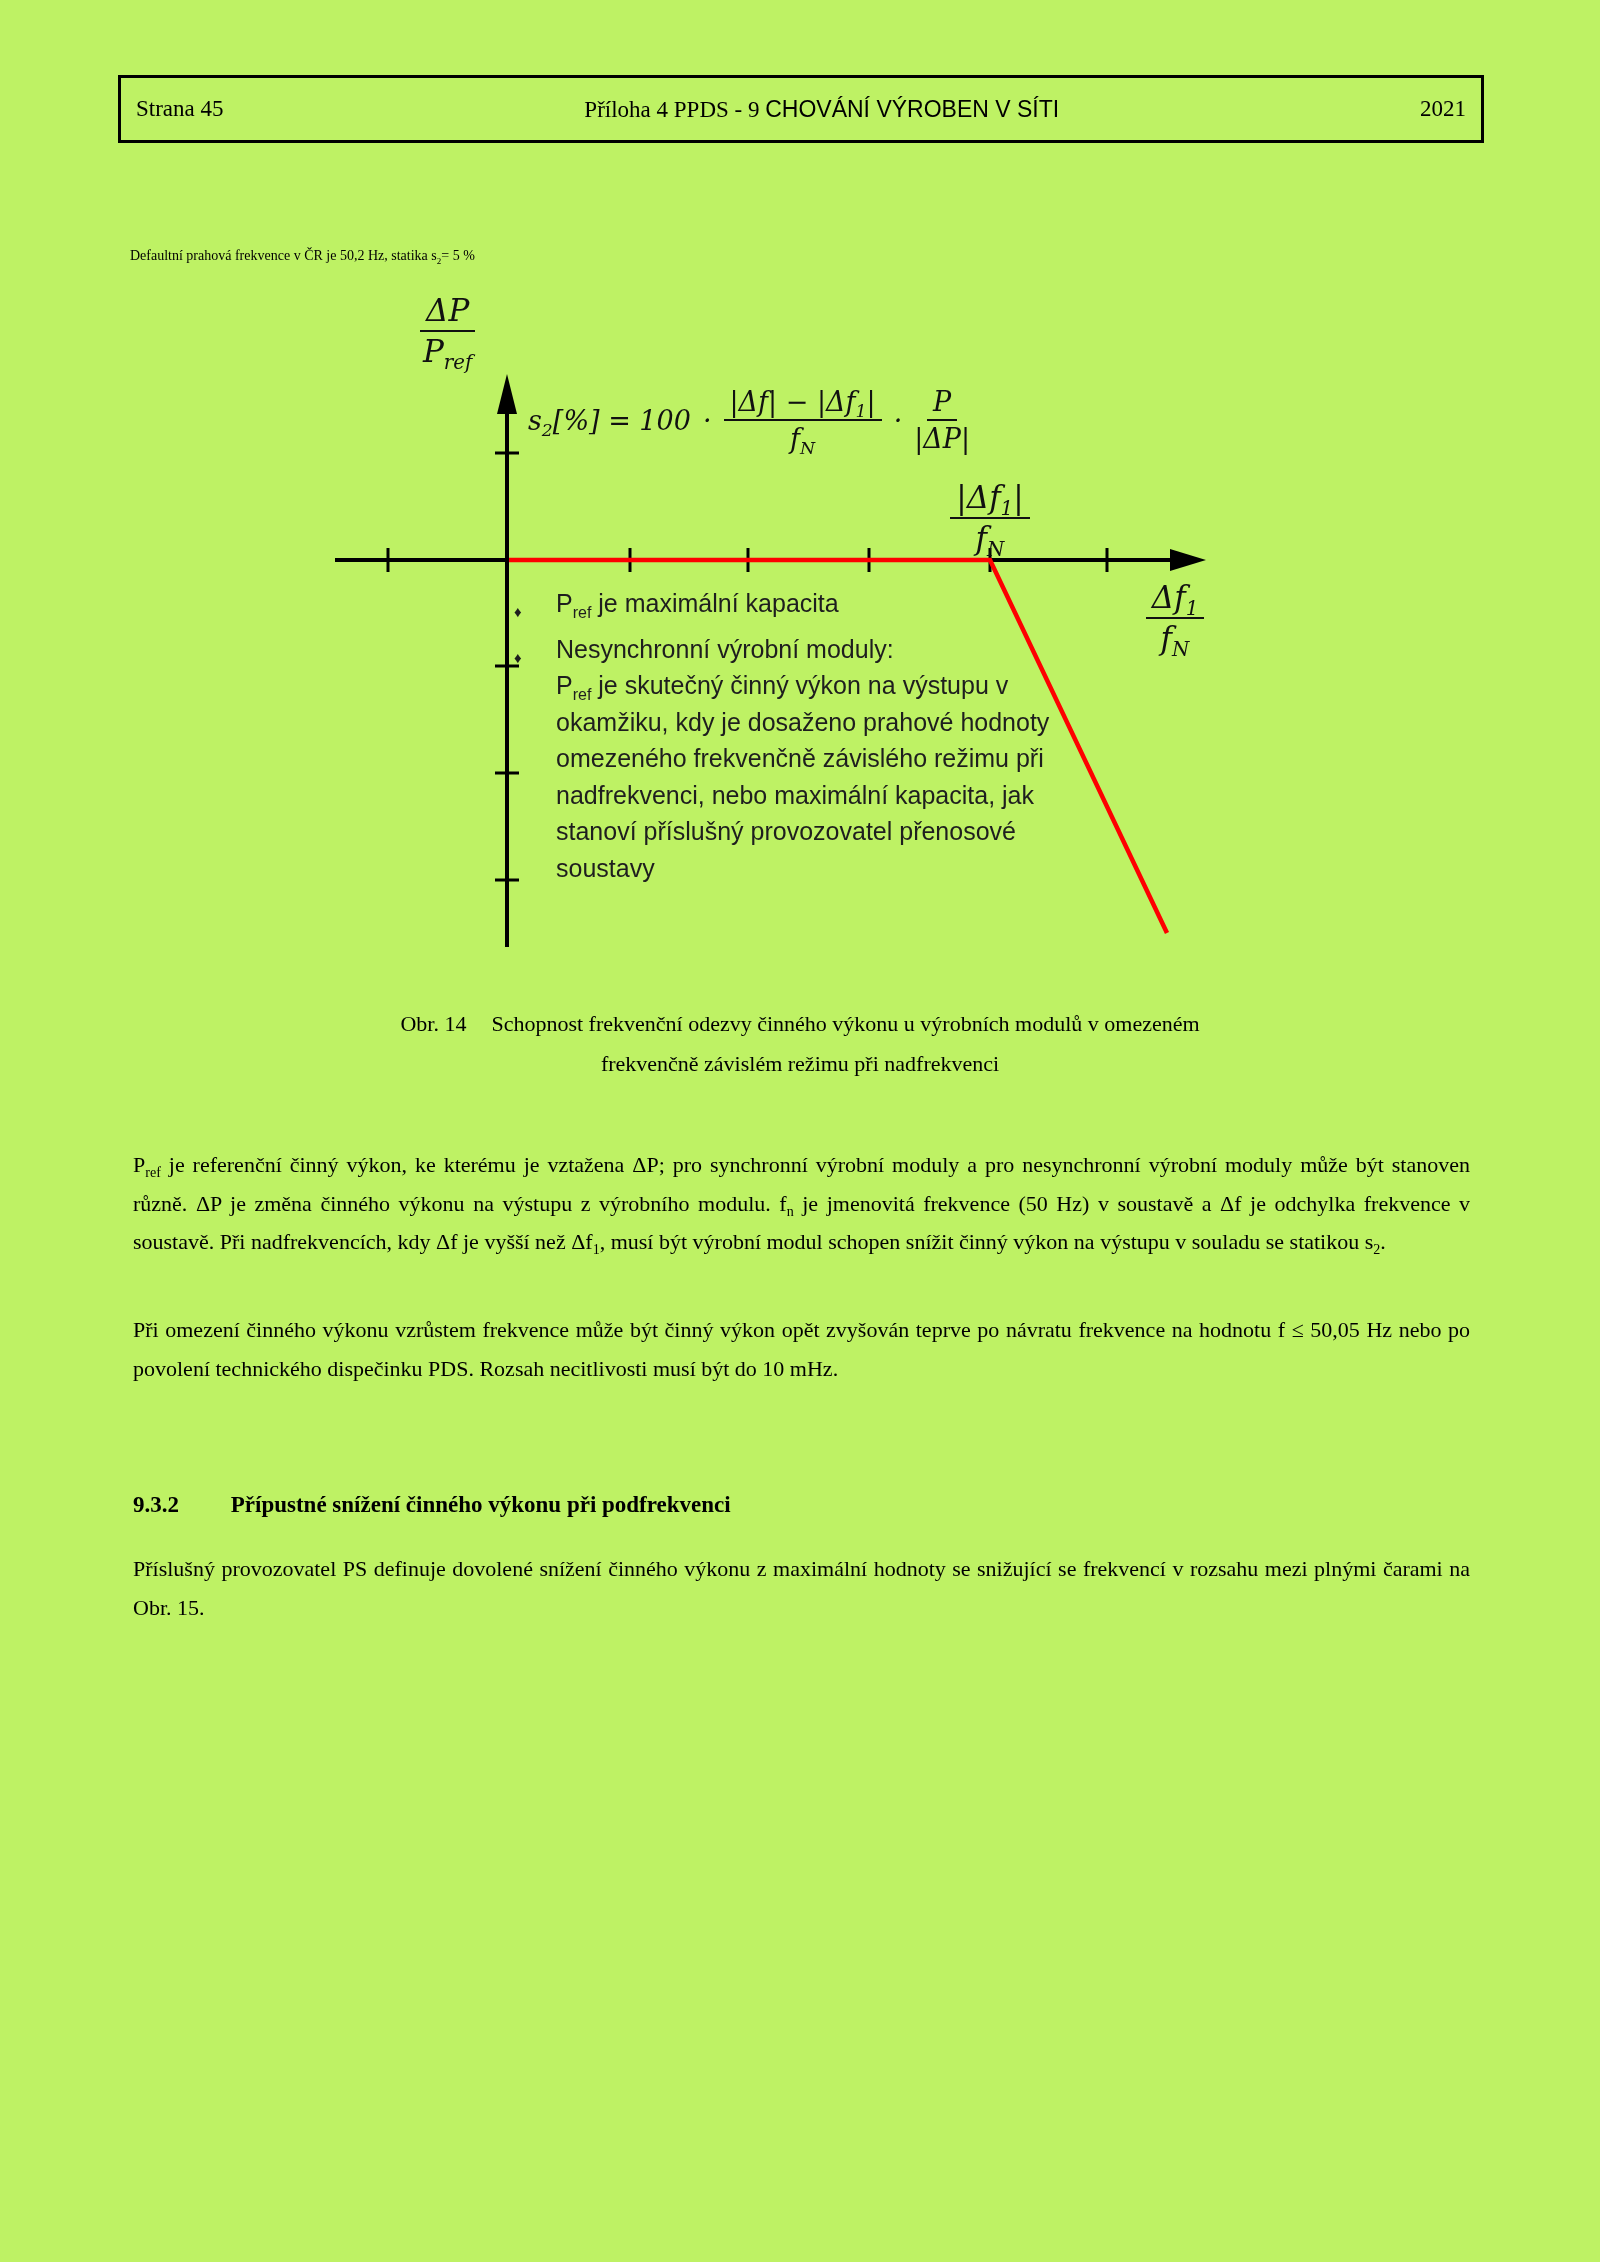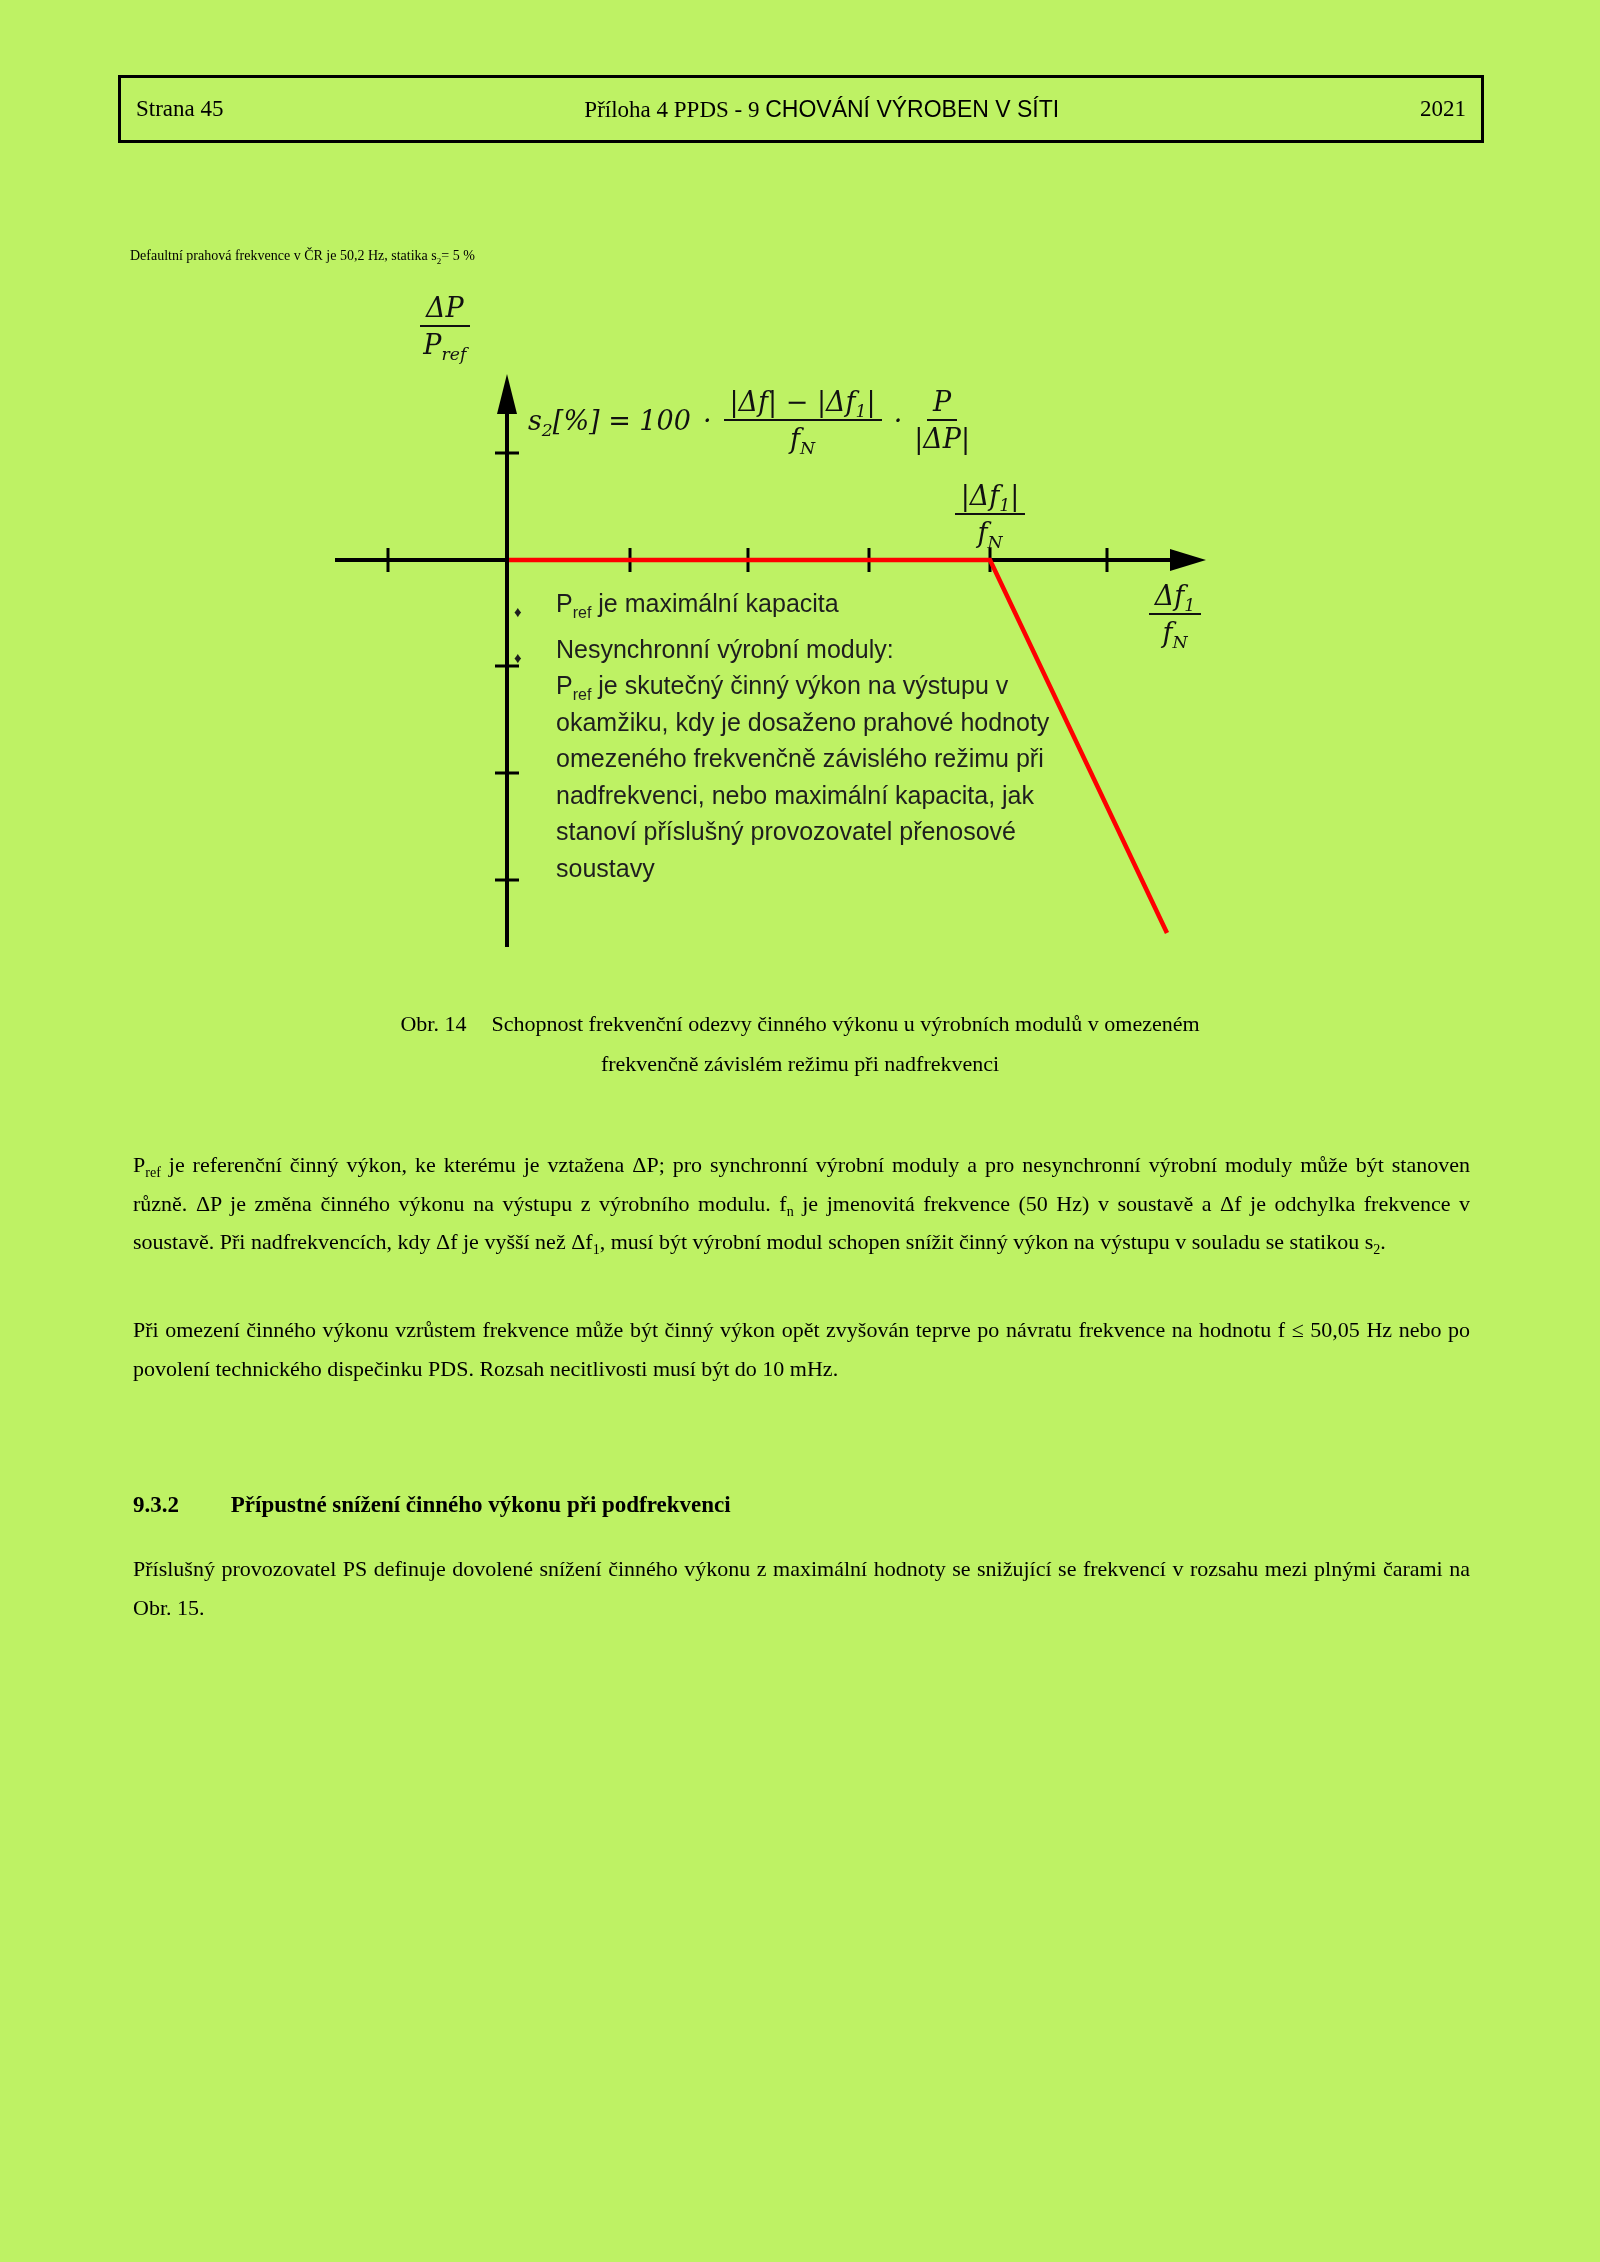--- a/index.html
+++ b/index.html
@@ -20,21 +20,21 @@
 
   
   .intro{left:122px;top:240px;font-size:14px;margin:8px;}
 
   
   .math{font-family:"DejaVu Serif",serif;font-style:italic;color:#111;}
   .frac{display:inline-flex;flex-direction:column;align-items:center;}
   .frac .top{border-bottom:2px solid #111;padding:0 6px 4px;line-height:1;white-space:nowrap;}
   .frac .bot{padding-top:4px;line-height:1;white-space:nowrap;}
   .formula-row{display:flex;align-items:center;gap:12px;font-size:27px;}
-  .math-label{font-size:27px;}
+  .math-label{font-size:31px;}
   .centered{display:flex;justify-content:center;}
 
   
   .fig-bullets{left:514px;top:585px;width:590px;
                font-family:"Liberation Sans",sans-serif;color:#1e1e1e;
                font-size:25px;line-height:36.5px;}
   .fig-item{display:grid;grid-template-columns:42px 1fr;}
   .fig-item .bullet{font-size:15px;padding-top:9px;}
   .fig-item .body-block{width:548px;}
 

